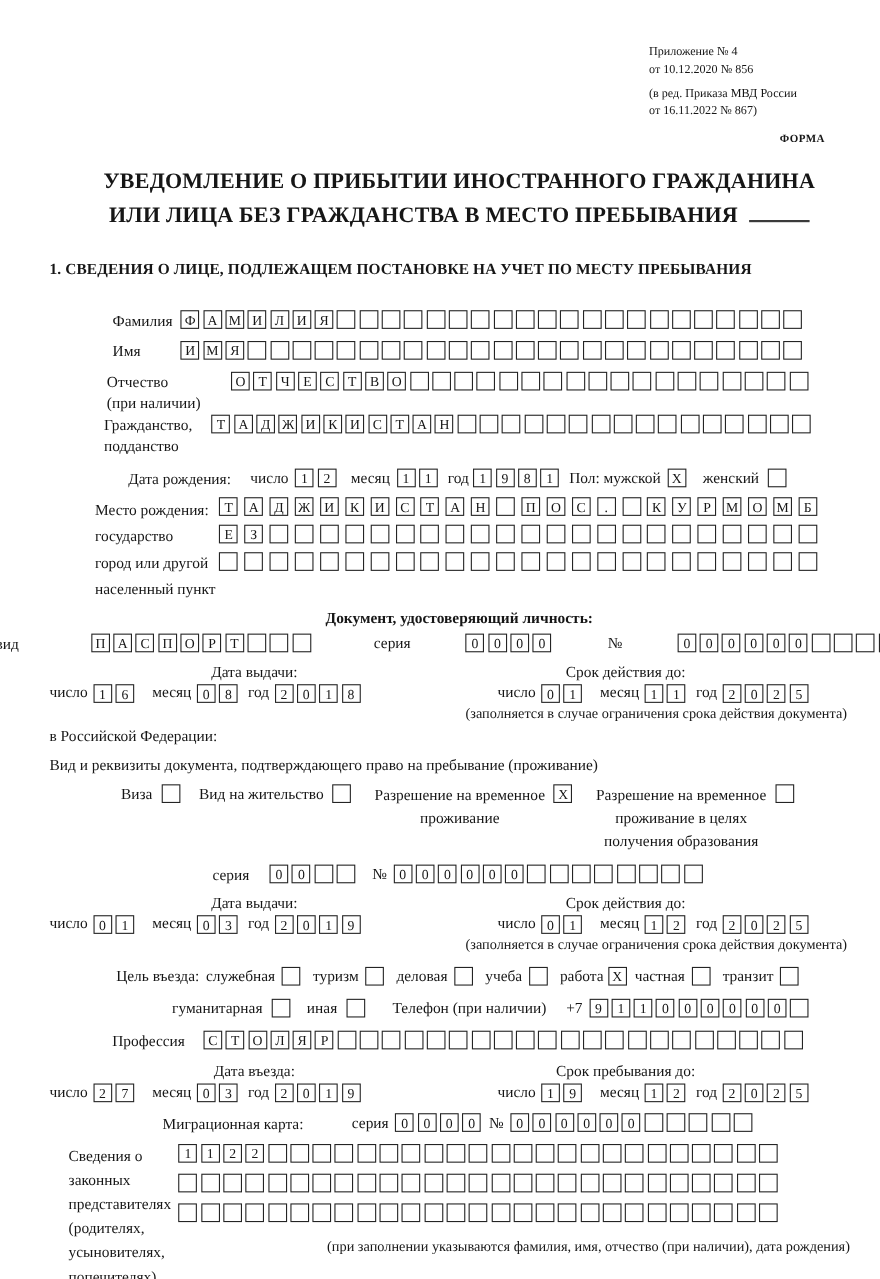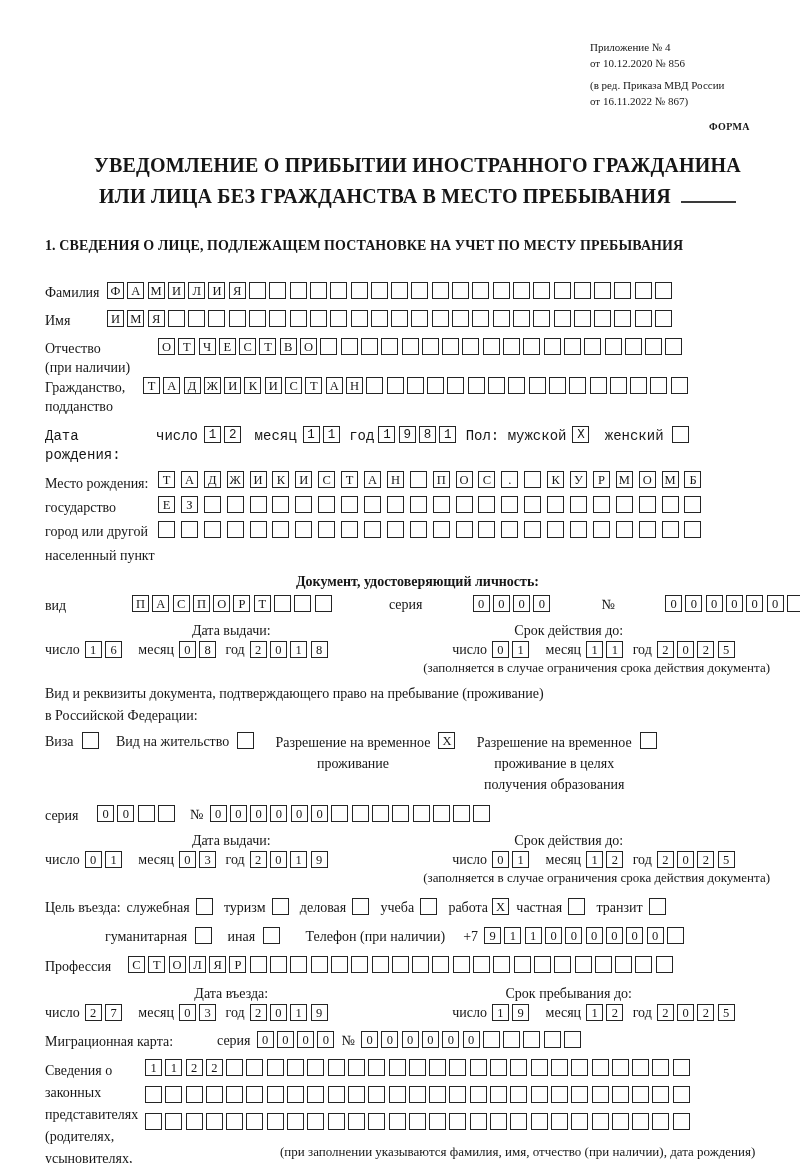--- a/index.html
+++ b/index.html
@@ -12,21 +12,21 @@
 
   .annex { margin-left:auto; width:200px; font-size:11px; line-height:1.42; }
   .annex div { white-space:nowrap; }
   .annex .amend { margin-top:7px; }
   .form-label { text-align:right; padding-right:40px; font-weight:bold; font-size:10px; margin-top:12px; letter-spacing:.4px; }
 
   .title { text-align:center; font-weight:bold; font-size:20px; line-height:1.55; margin-top:18px; letter-spacing:.2px; }
   .uline { display:inline-block; width:55px; border-bottom:2px solid #3a3a3a; margin-left:10px; }
   .section { font-weight:bold; font-size:14px; margin-top:26px; letter-spacing:.1px; }
 
-  .row { display:flex; align-items:flex-start; margin-top:8px; }
+  .row { display:flex; align-items:flex-start; margin-top:8px;justify-content:center; }
   .lblcol { flex:none; line-height:19px; padding-top:1px; }
   .prelines { white-space:pre-line; }
   .tcenter { text-align:center; }
   .w62{width:62px;} .w113{width:113px;} .w98{width:98px;} .w105{width:105px;}
   .w43{width:43px;} .w83{width:83px;} .w150{width:150px;} .w100{width:100px;}
   .stack { display:flex; flex-direction:column; gap:8px; }
 
   .boxes { display:flex; flex:none; }
   .cbox {
     flex:none; width:17px; height:17px; border:1.7px solid #242424; margin-right:3.3px;
@@ -204,21 +204,21 @@
         <span class="cbox"></span>
         <span class="cbox"></span>
         <span class="cbox"></span>
         <span class="cbox"></span>
         <span class="cbox"></span>
         <span class="cbox"></span>
         <span class="cbox"></span>
       </span>
   </div>
 
-  <div class="row" style="margin-top:10px;font-family:Liberation Mono, monospace;">
+  <div class="row" style="margin-top:10px;">
     <span class="lblcol w105">Дата рождения:</span>
     <span class="lbl ml6 mr6">число</span>
     <span class="boxes">
         <span class="cbox">1</span>
         <span class="cbox">2</span>
       </span>
     <span class="lbl ml10 mr6">месяц</span>
     <span class="boxes">
         <span class="cbox">1</span>
         <span class="cbox">1</span>
@@ -404,22 +404,22 @@
       <span class="boxes">
           <span class="cbox">2</span>
           <span class="cbox">0</span>
           <span class="cbox">2</span>
           <span class="cbox">5</span>
         </span>
     </span>
   </div>
   <div class="note">(заполняется в случае ограничения срока действия документа)</div>
 
+  <div style="margin-top:6px;">в Российской Федерации:</div>
   <div style="margin-top:10px;">Вид и реквизиты документа, подтверждающего право на пребывание (проживание)</div>
-  <div style="margin-top:6px;">в Российской Федерации:</div>
 
   <div class="row" style="margin-top:8px;">
     <span class="lbl mr8">Виза</span>
     <span class="boxes">
         <span class="cbox"></span>
       </span>
     <span class="lbl ml14 mr8">Вид на жительство</span>
     <span class="boxes">
         <span class="cbox"></span>
       </span>

